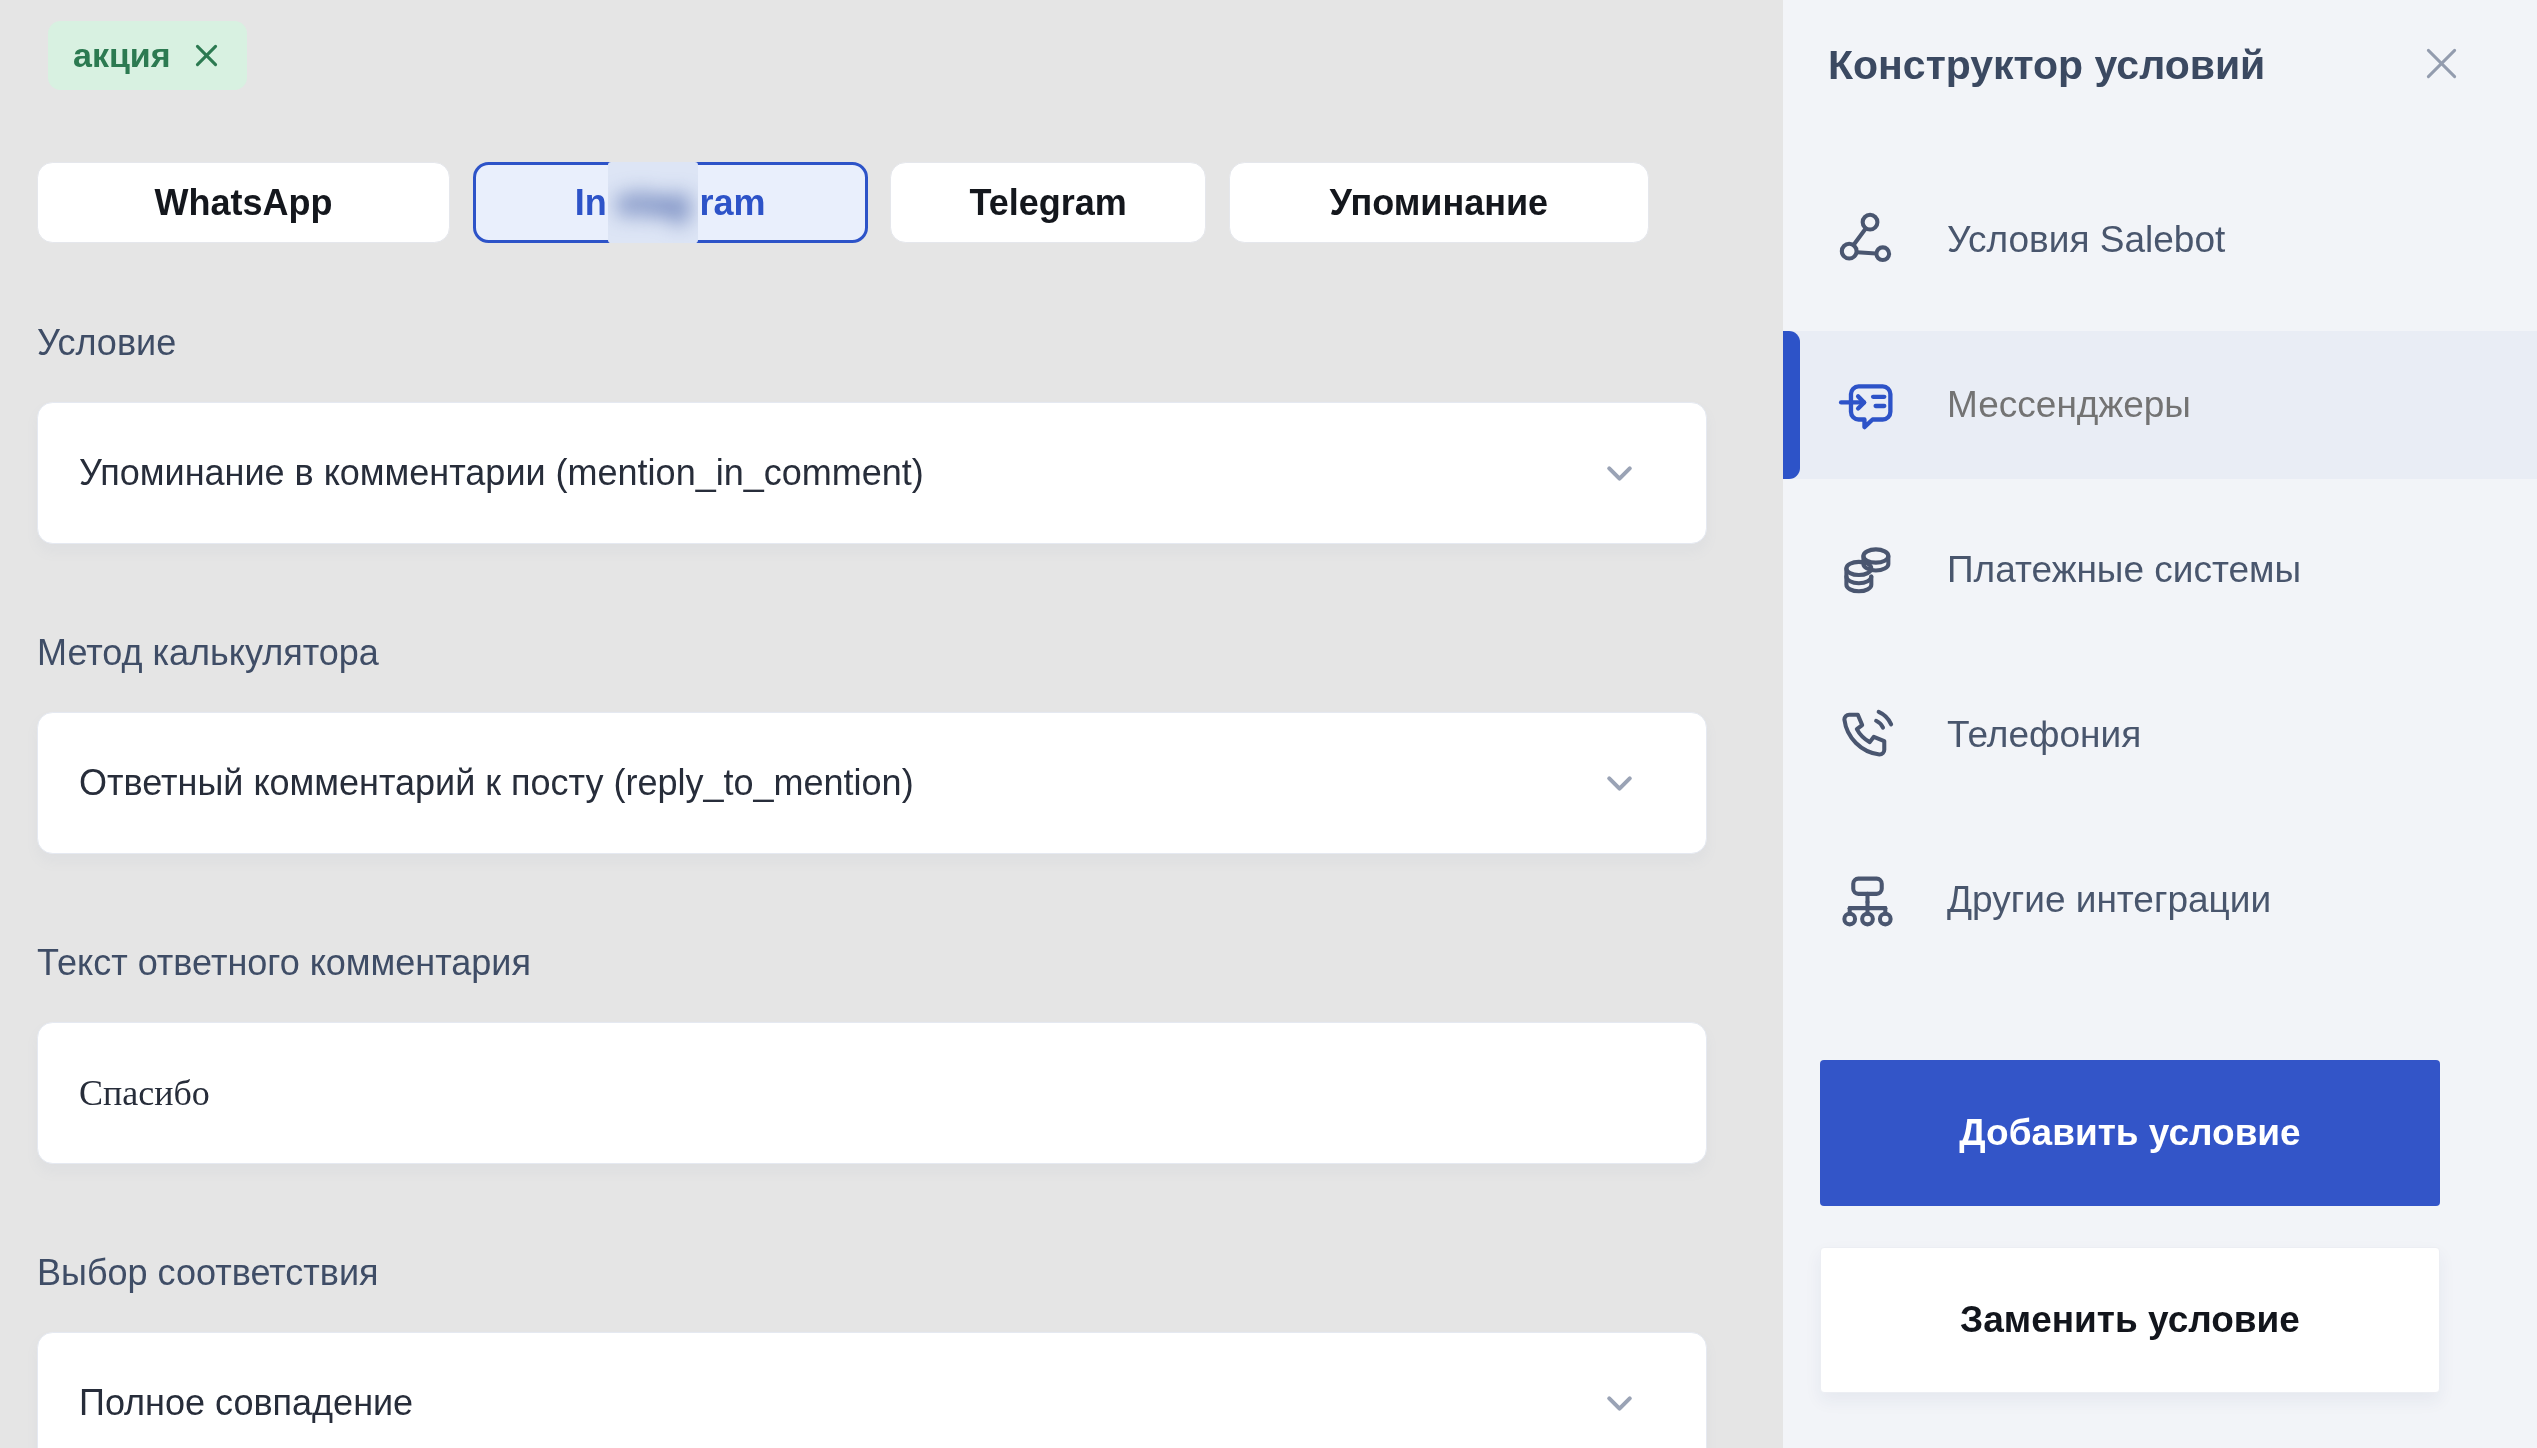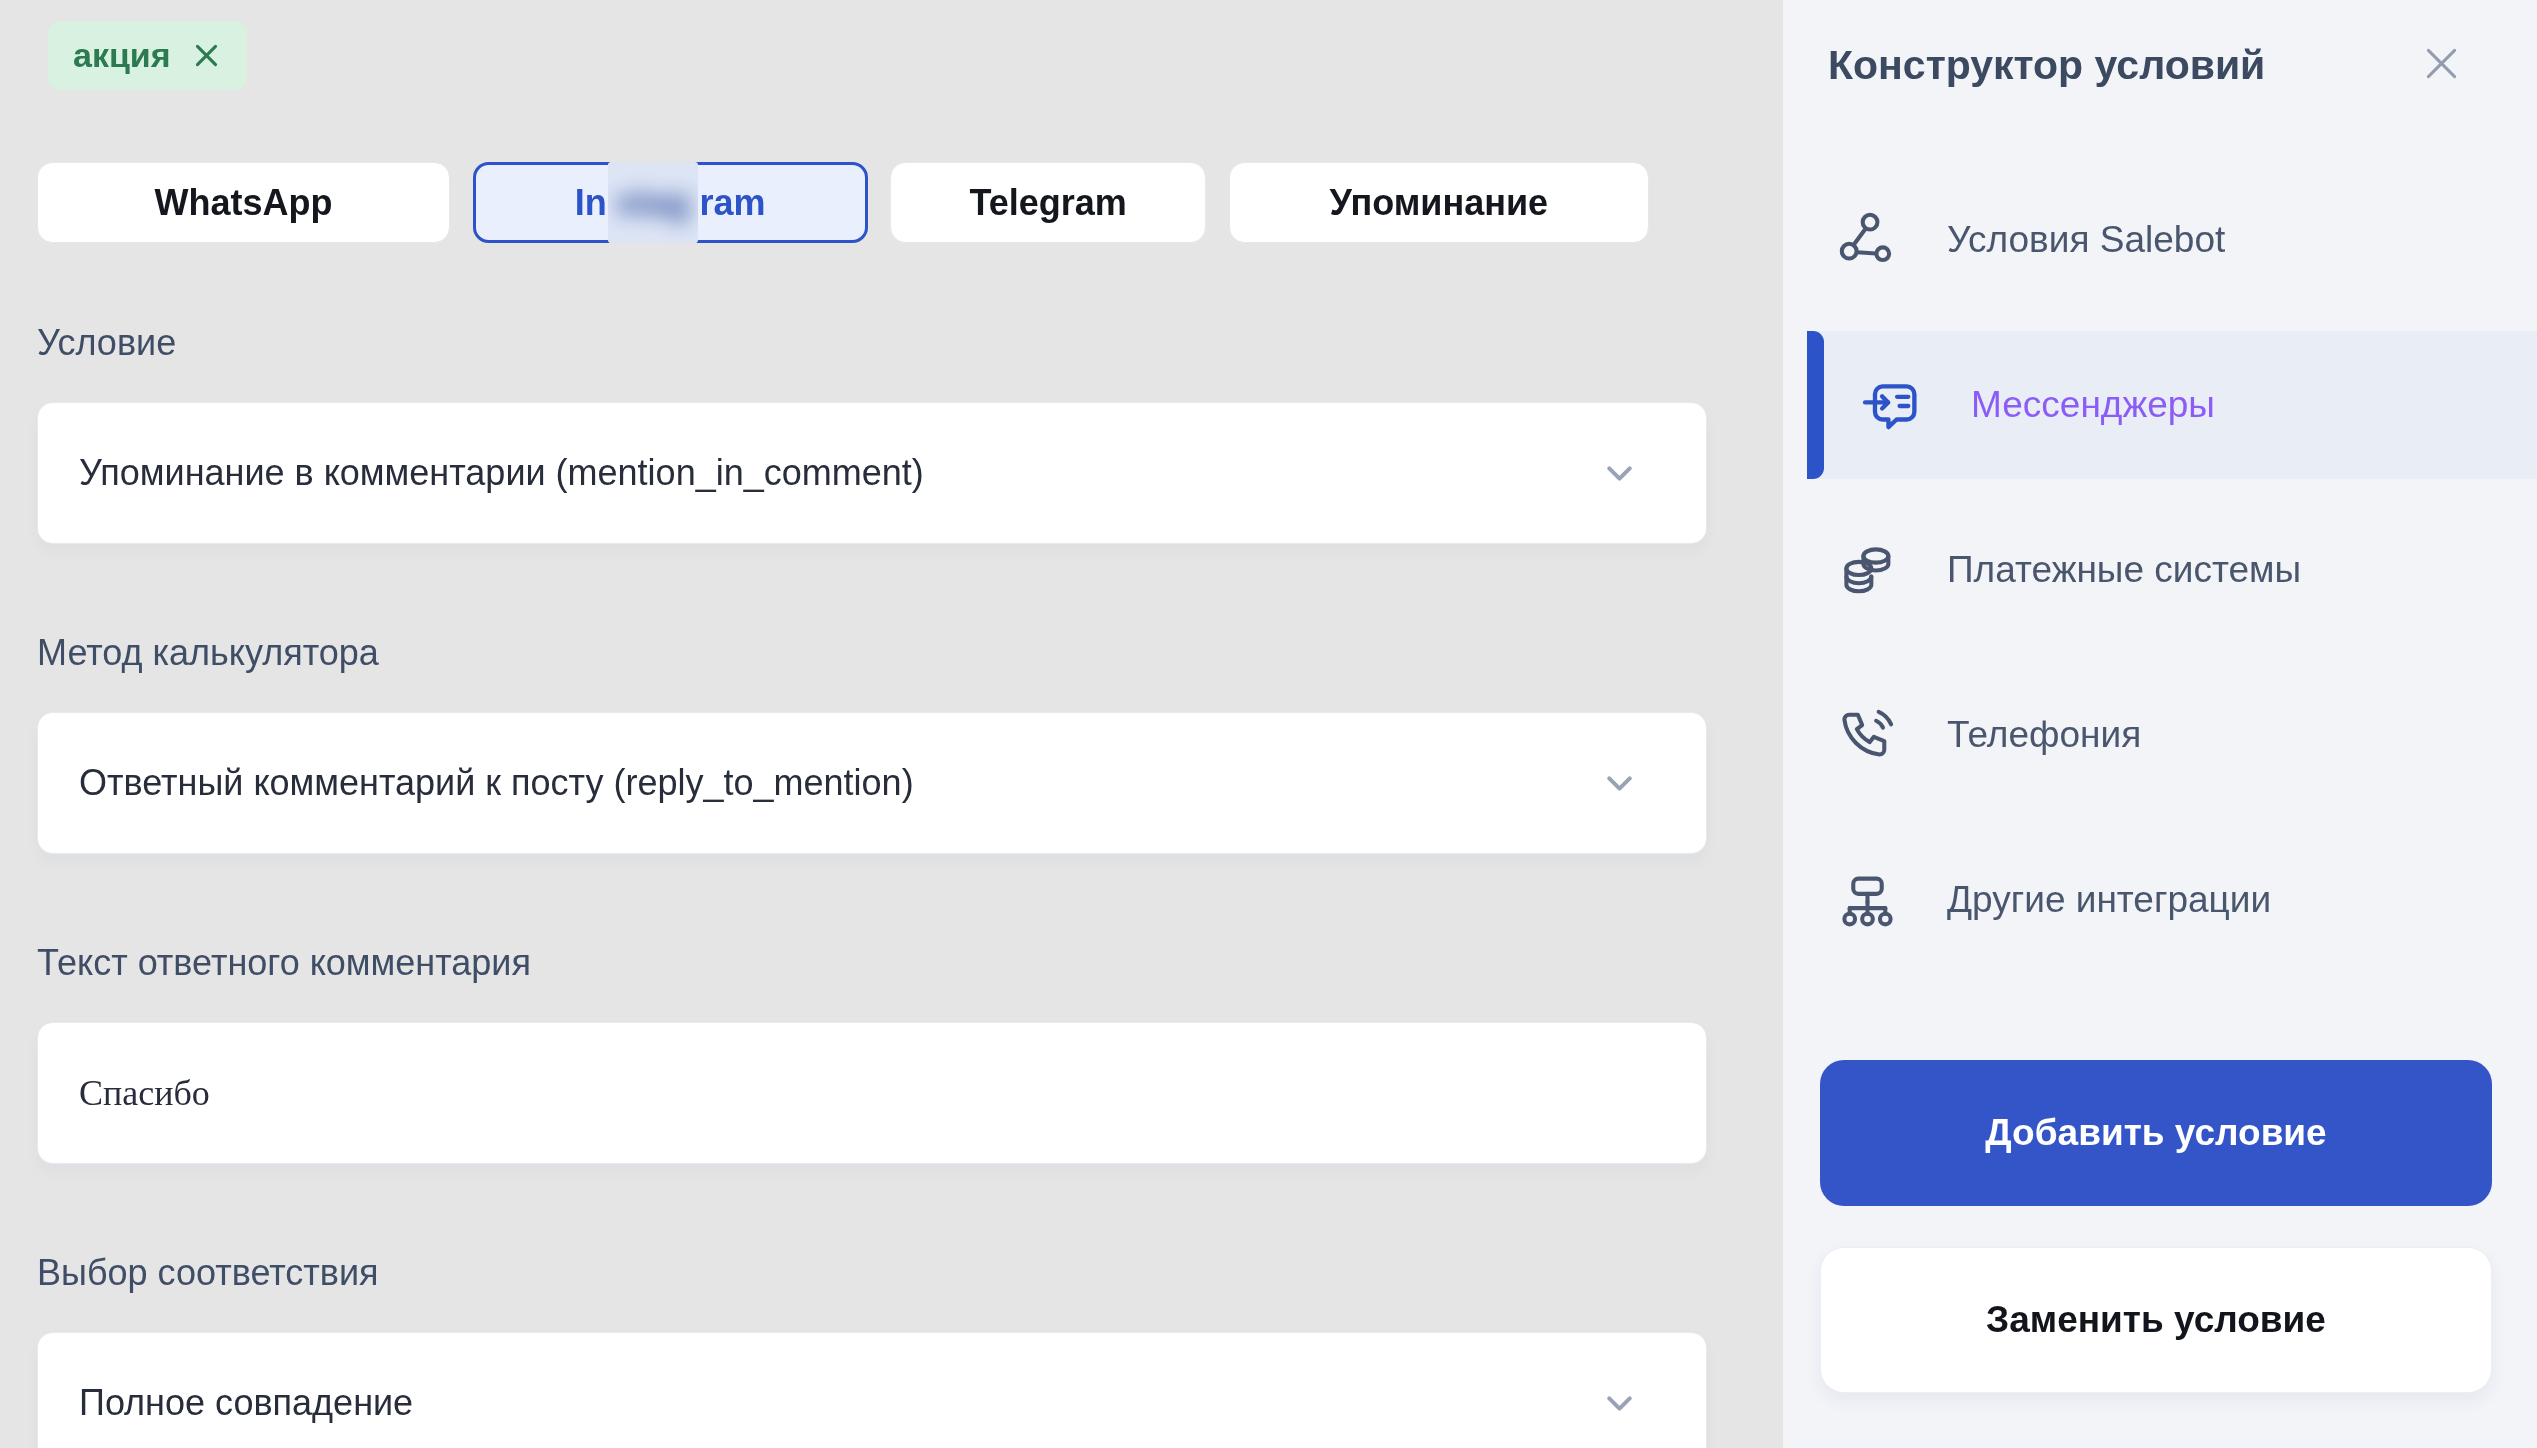--- a/index.html
+++ b/index.html
@@ -72,30 +72,30 @@
   }
   .sb-title { font-size: 41px; font-weight: 700; color: #3b4961; }
   .sb-close { cursor: pointer; display: block; }
 
   .sb-item {
     position: relative; height: 148px; margin-bottom: 17px;
     display: flex; align-items: center; gap: 47px; padding-left: 51px;
     color: #49566d; font-size: 37px; font-weight: 400; cursor: pointer;
   }
   .sb-item .sb-icon { width: 66px; display: flex; justify-content: center; color: #4a5670; }
-  .sb-item.selected { background: #e9edf5; color: #8b5cf6; margin-left: 24px; }
+  .sb-item.selected { background: #e9edf5; color: #737373; }
   .sb-item.selected .sb-icon { color: #2d53c8; }
   .sb-item.selected::before {
     content: ""; position: absolute; left: 0; top: 0; bottom: 0;
     width: 17px; background: #2d53c8; border-radius: 0 11px 11px 0;
   }
 
   .sb-buttons { margin-top: 69px; padding-left: 37px; }
   .btn {
-    width: 672px; height: 146px; border-radius: 24px;
+    width: 620px; height: 146px; border-radius: 4px;
     font-family: "Liberation Sans", sans-serif;
     font-size: 37px; font-weight: 700; cursor: pointer;
     display: flex; align-items: center; justify-content: center;
   }
   .btn.primary { background: #3355c8; color: #ffffff; border: none; margin-bottom: 41px; }
   .btn.secondary {
     background: #ffffff; color: #12151c; border: 1.6px solid #eceef3;
     box-shadow: 0 7.8px 17px rgba(40, 55, 100, 0.06);
   }
 </style>

